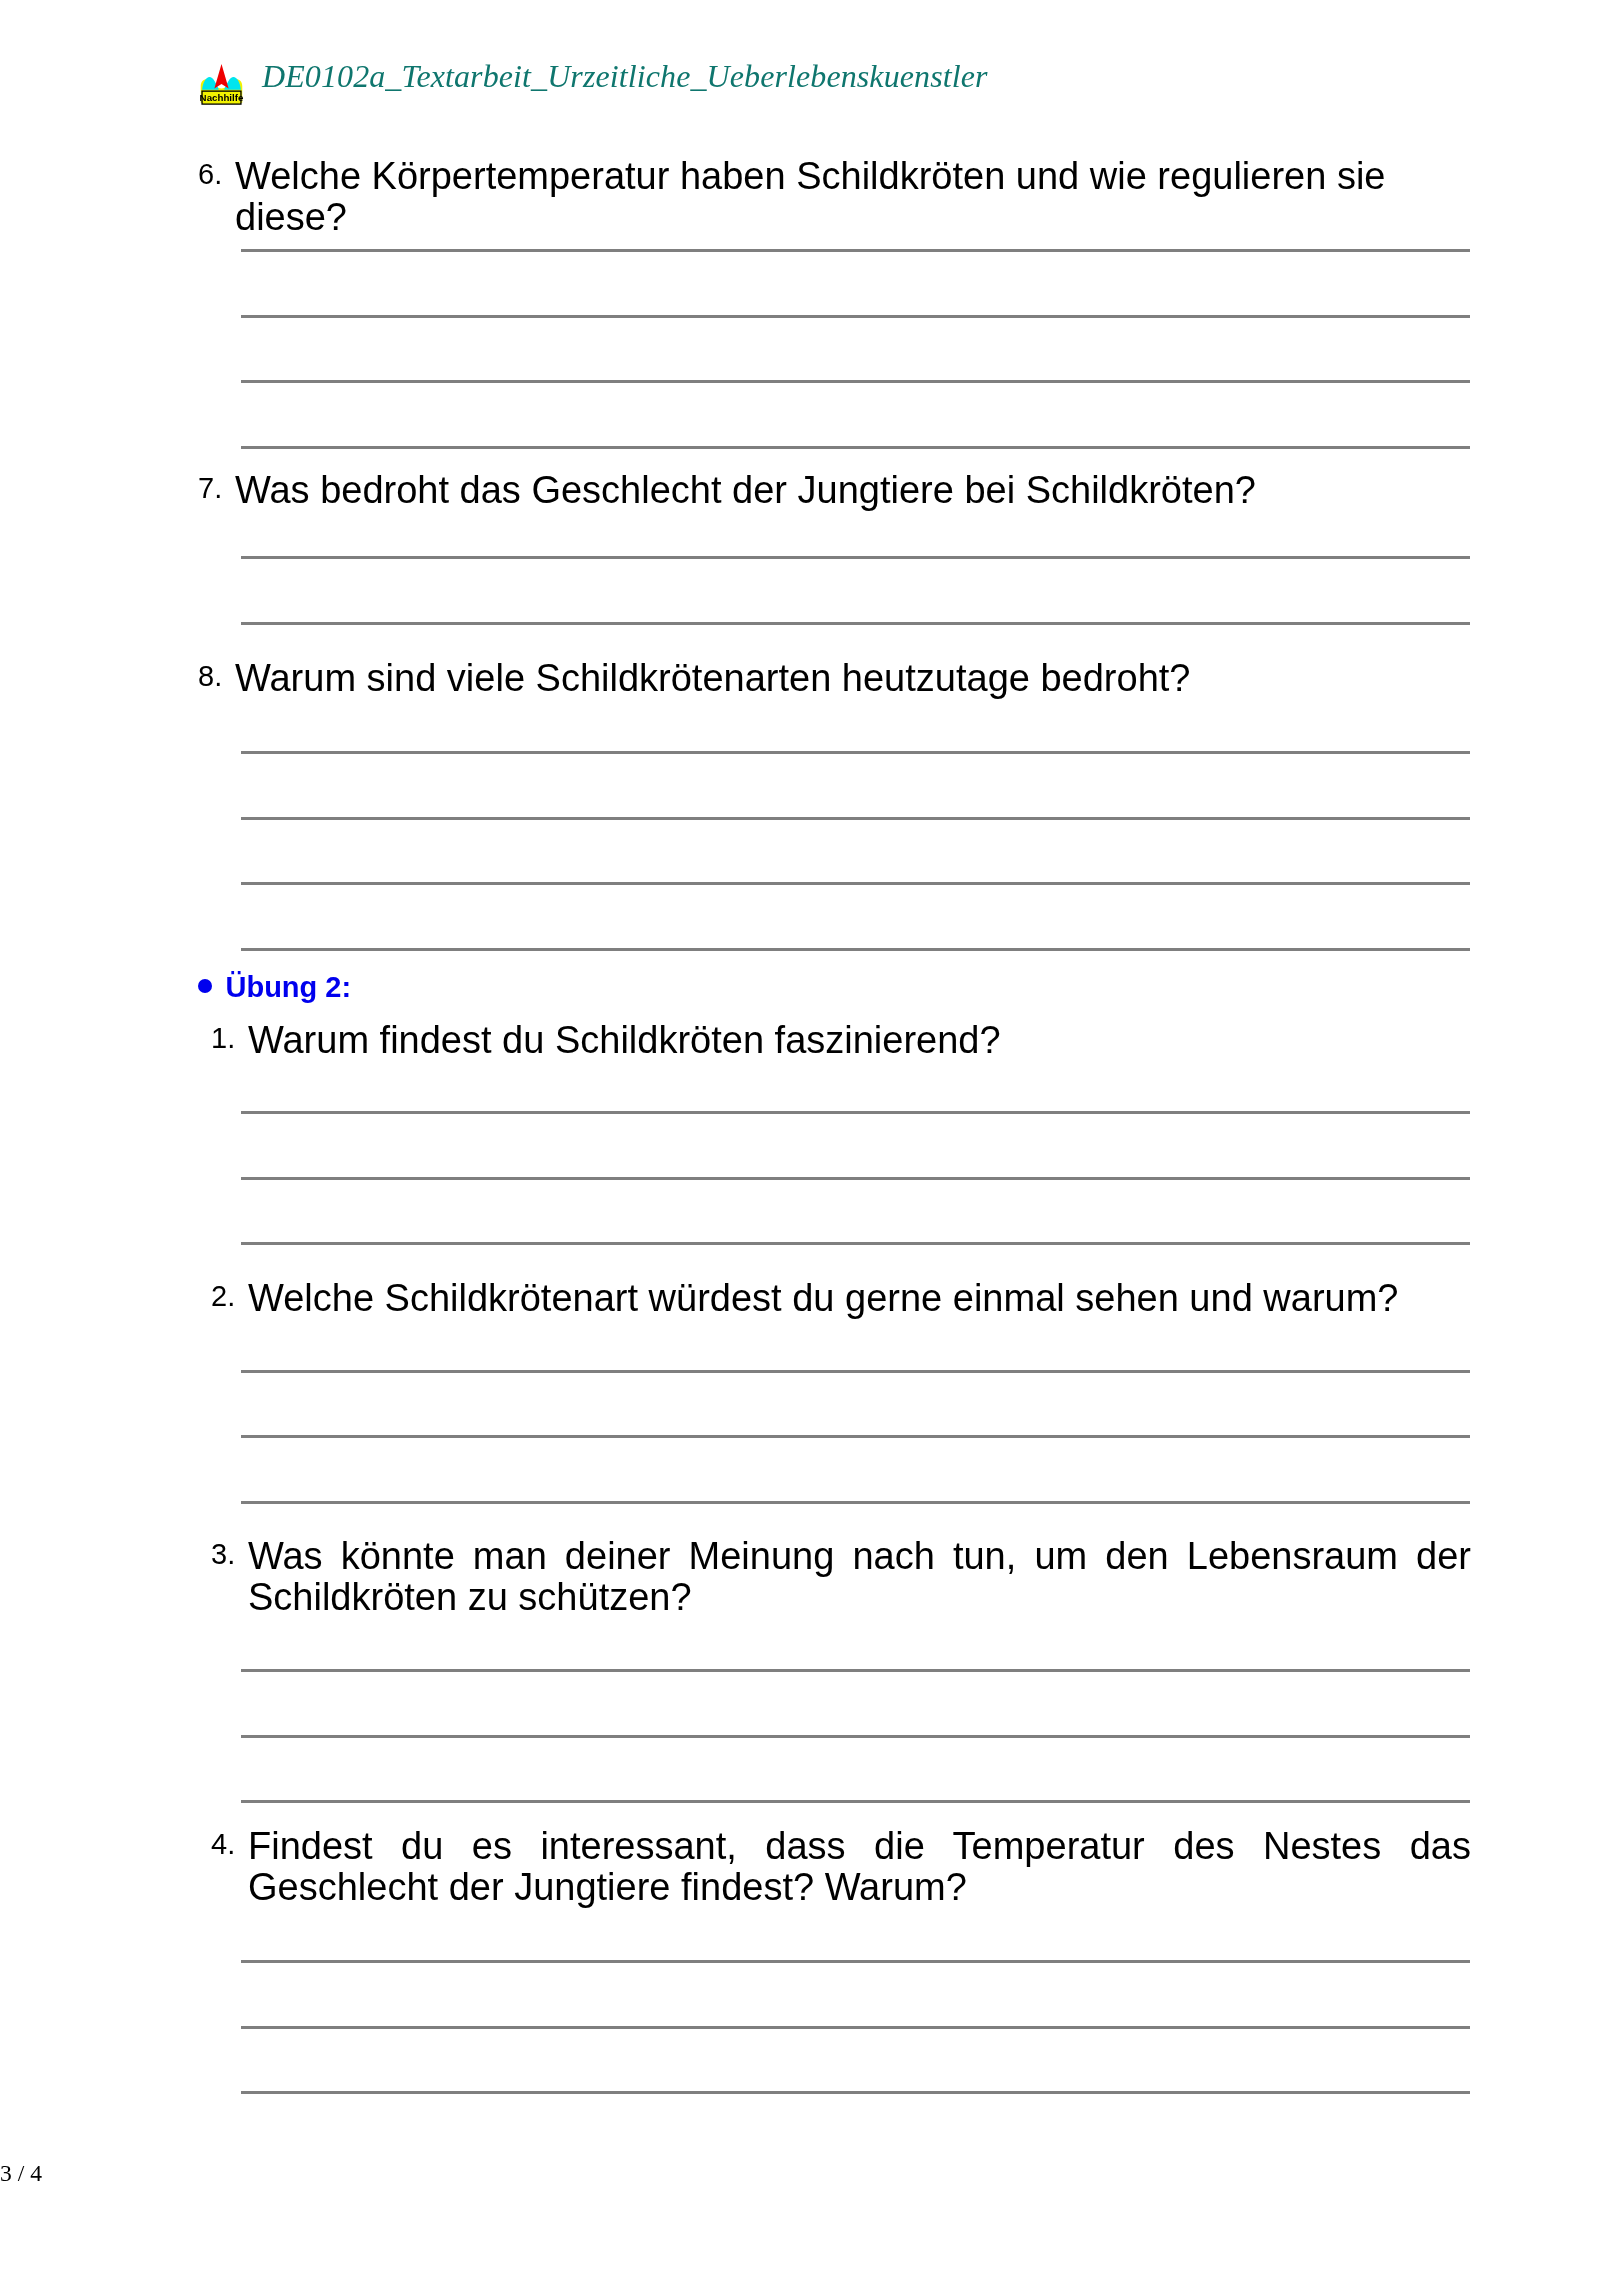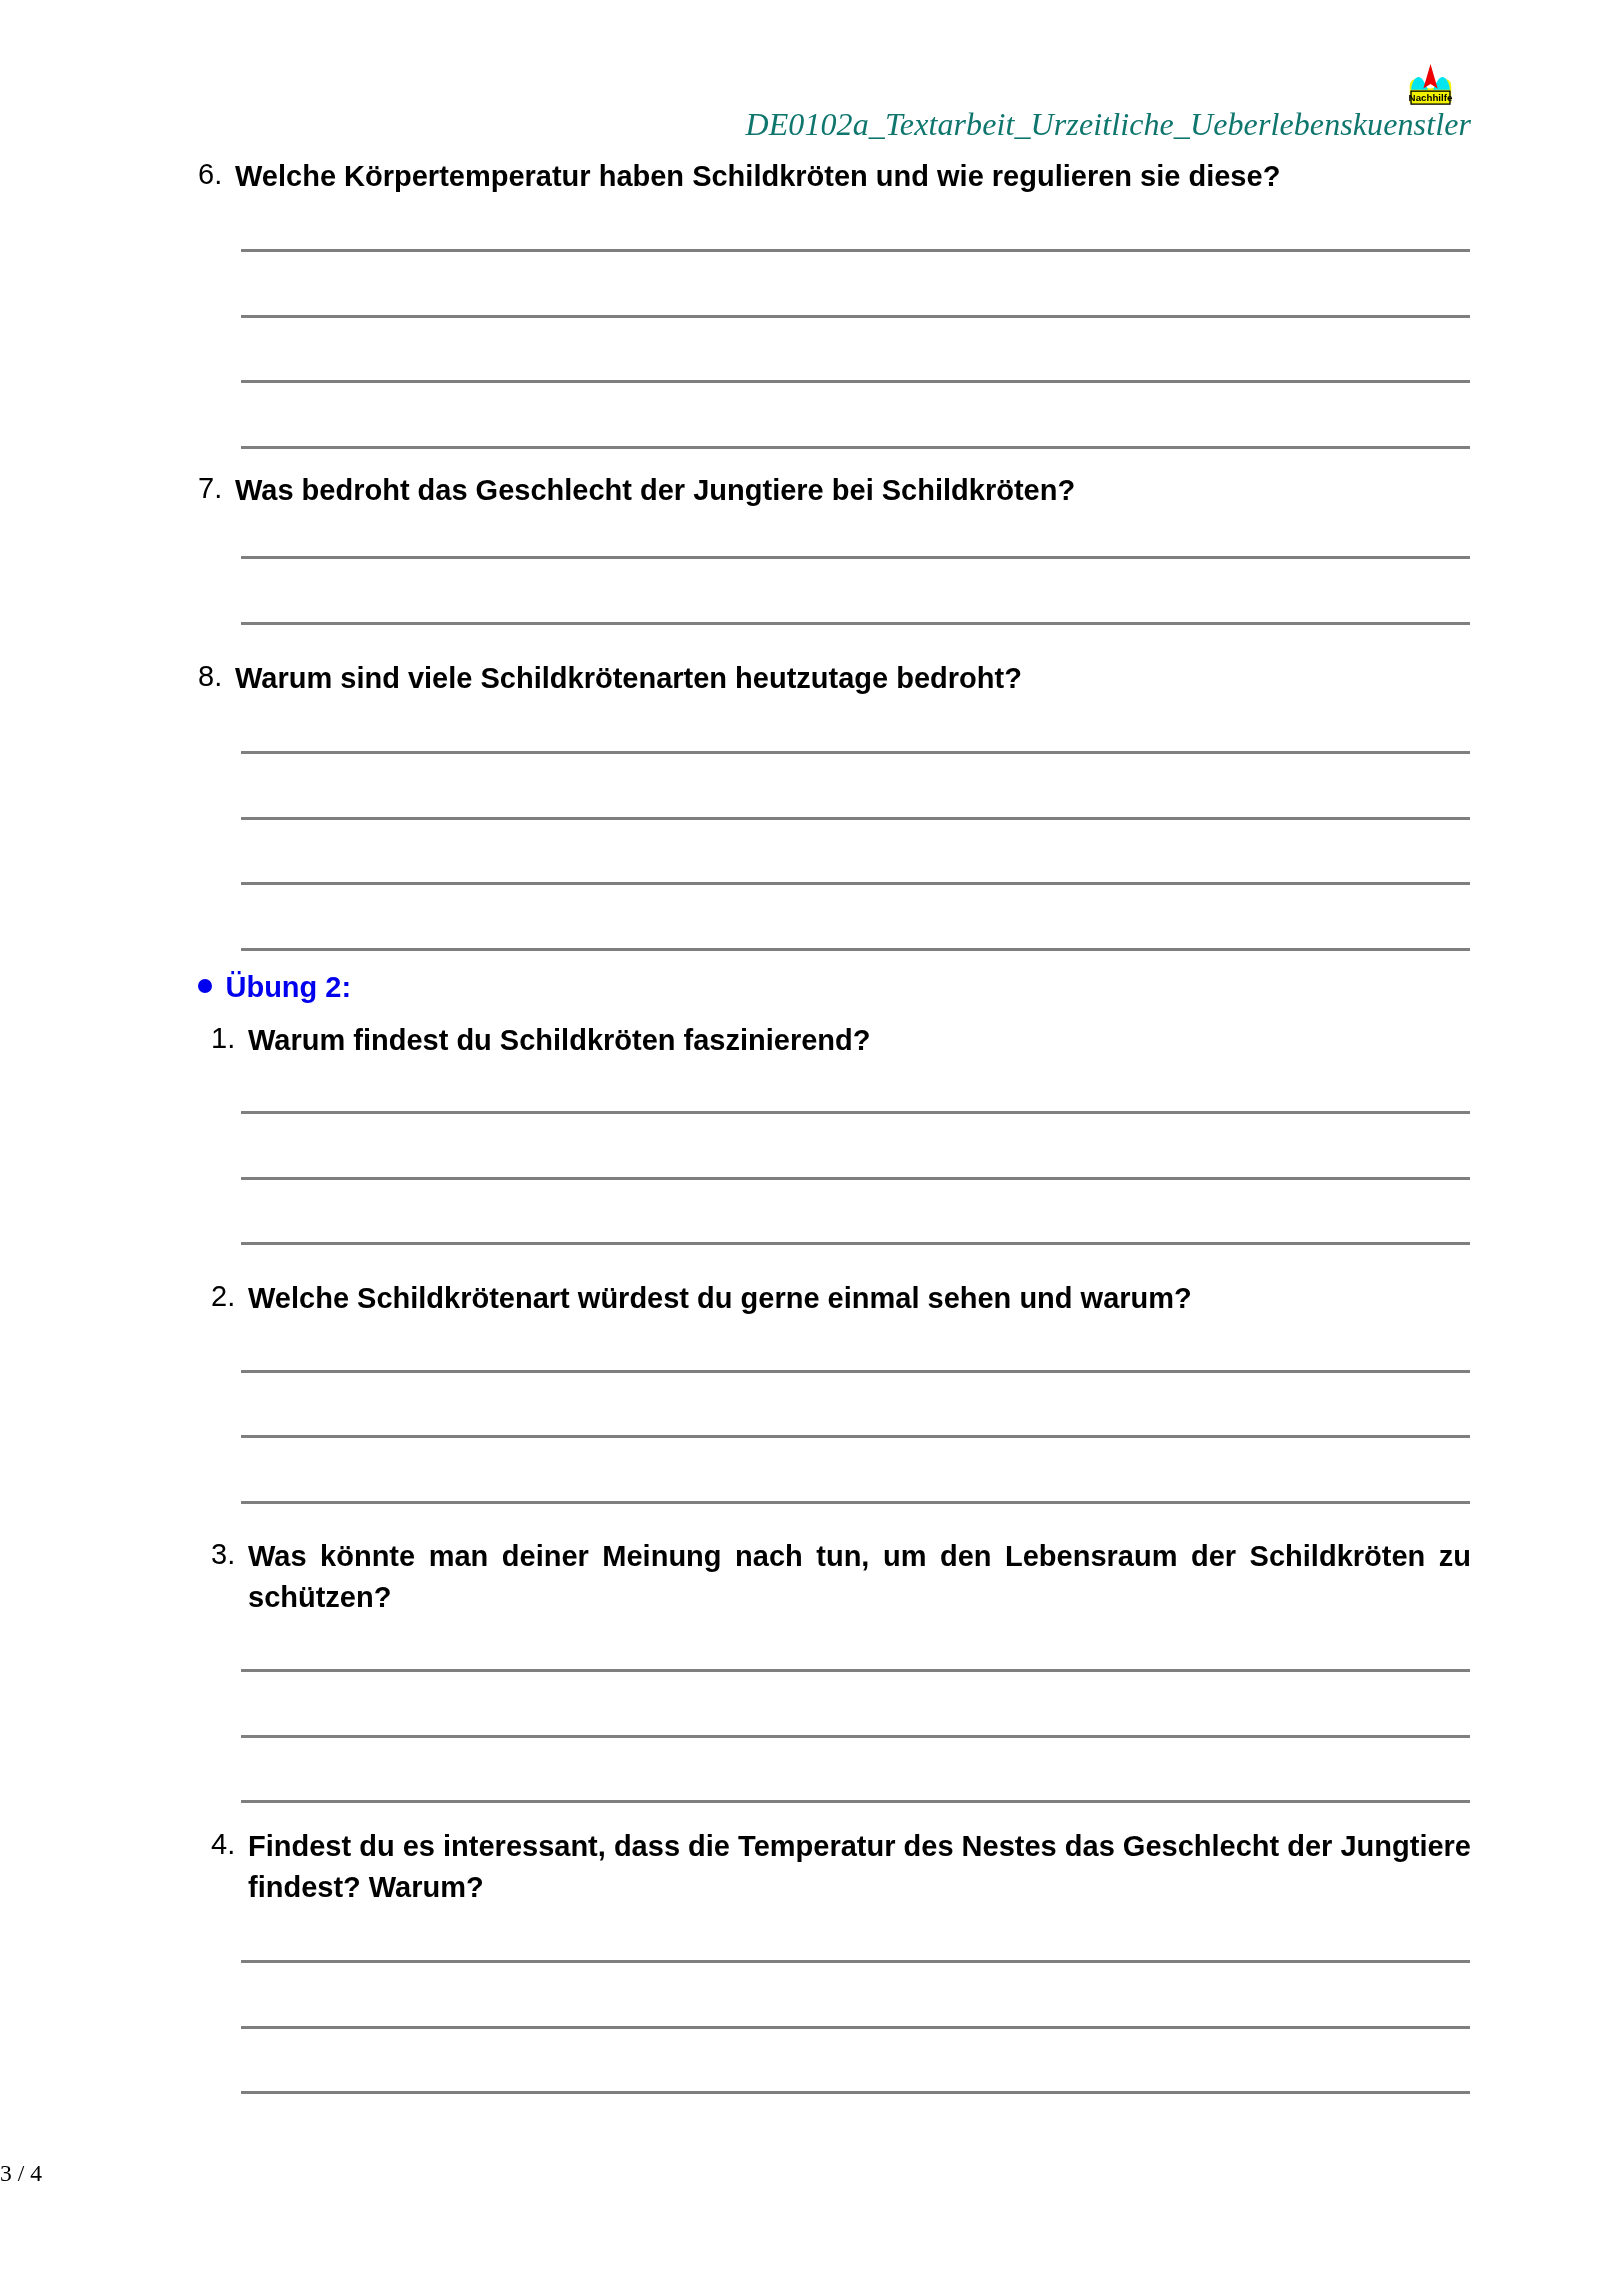--- a/index.html
+++ b/index.html
@@ -25,22 +25,21 @@
   }
 
   
   .header {
     position: absolute;
     left: 198px;
     top: 60px;
     width: 1273px;
     height: 56px;
     display: flex;
-    align-items: flex-end;
-    flex-direction: column;
+    align-items: flex-start;
   }
   .logo {
     position: relative;
     width: 47px;
     height: 48px;
     flex: 0 0 auto;
     margin-right: 17px;
   }
   .logo svg { display: block; width: 47px; height: 48px; }
 
@@ -67,26 +66,25 @@
   .qnum {
     flex: 0 0 auto;
     font-size: 29px;
     color: #000000;
     line-height: 37px;
     width: 37px;
     text-align: left;
   }
   .qtext {
     flex: 1 1 auto;
-    font-size: 29px;
+    font-size: 38px;
     color: #000000;
     line-height: 41px;
     text-align: left;
     word-spacing: 0px;
-    font-weight: bold;
   }
   .qtext.justify {
     text-align: justify;
     text-align-last: left;
   }
 
   
   .aline {
     position: absolute;
     left: 241px;

